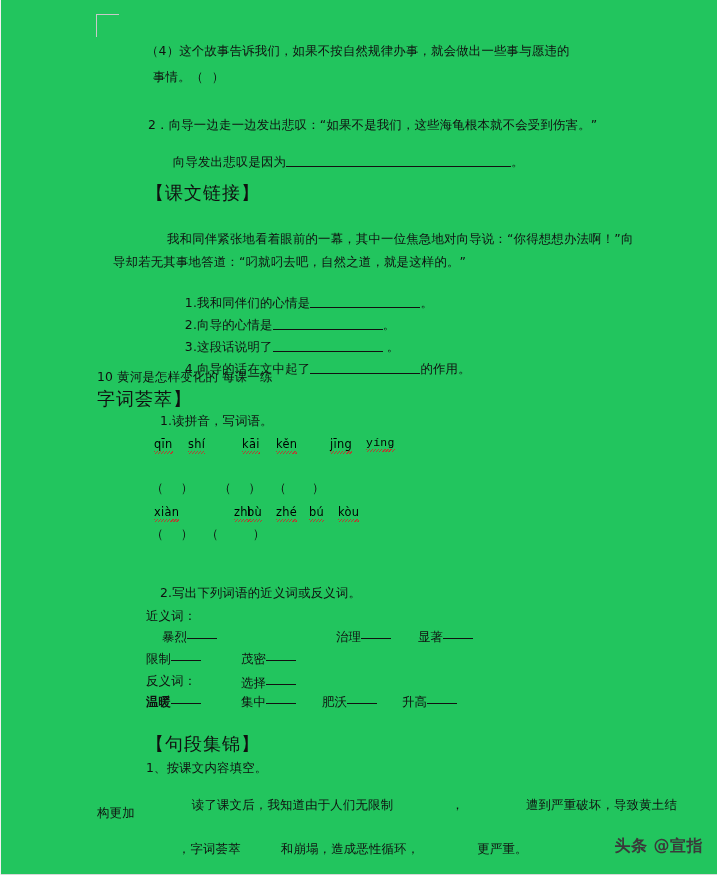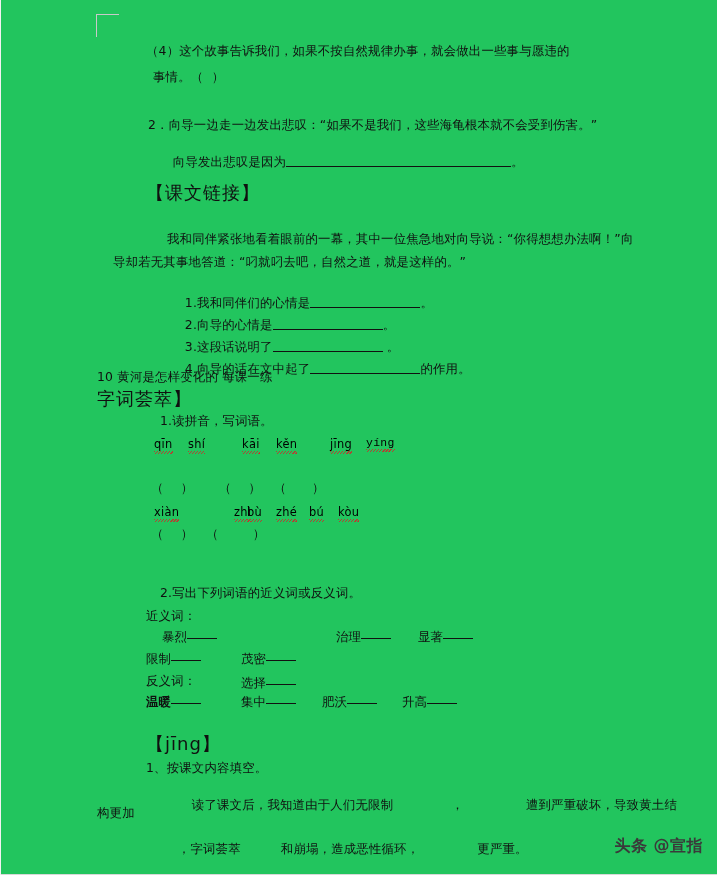--- a/index.html
+++ b/index.html
@@ -212,21 +212,21 @@
 
     <div class="line" style="left:146px; top:674px;">反义词：</div>
 
     <div style="position:absolute; left:146px; top:695px;">
       <span class="line" style="position:absolute; left:0px; top:0;font-weight:bold;"><span>温暖</span><span class="blank-dash"></span></span>
       <span class="line" style="position:absolute; left:95px; top:0;"><span>集中</span><span class="blank-dash"></span></span>
       <span class="line" style="position:absolute; left:176px; top:0;"><span>肥沃</span><span class="blank-dash"></span></span>
       <span class="line" style="position:absolute; left:256px; top:0;"><span>升高</span><span class="blank-dash"></span></span>
     </div>
 
-    <div class="line bracket-head" style="left:146px; top:737px;">【jīng】</div>
+    <div class="line bracket-head" style="left:146px; top:737px;">【句段集锦】</div>
     <div class="line" style="left:146px; top:761px;">1、按课文内容填空。</div>
 
     <div class="line" style="left:167px; top:784px;">
       <span>读了课文后，我知道由于人们无限制</span><span class="blank" style="width:58px; border-bottom:none;"></span><span>，</span><span class="blank" style="width:62px; border-bottom:none;"></span><span>遭到严重破坏，导致黄土结</span>
     </div>
 
     <div class="line" style="left:97px; top:806px;">构更加</div>
 
     <div class="line" style="left:153px; top:828px;">
       <span>，字词荟萃</span><span class="blank" style="width:40px; border-bottom:none;"></span><span>和崩塌，造成恶性循环，</span><span class="blank" style="width:58px; border-bottom:none;"></span><span>更严重。</span>

